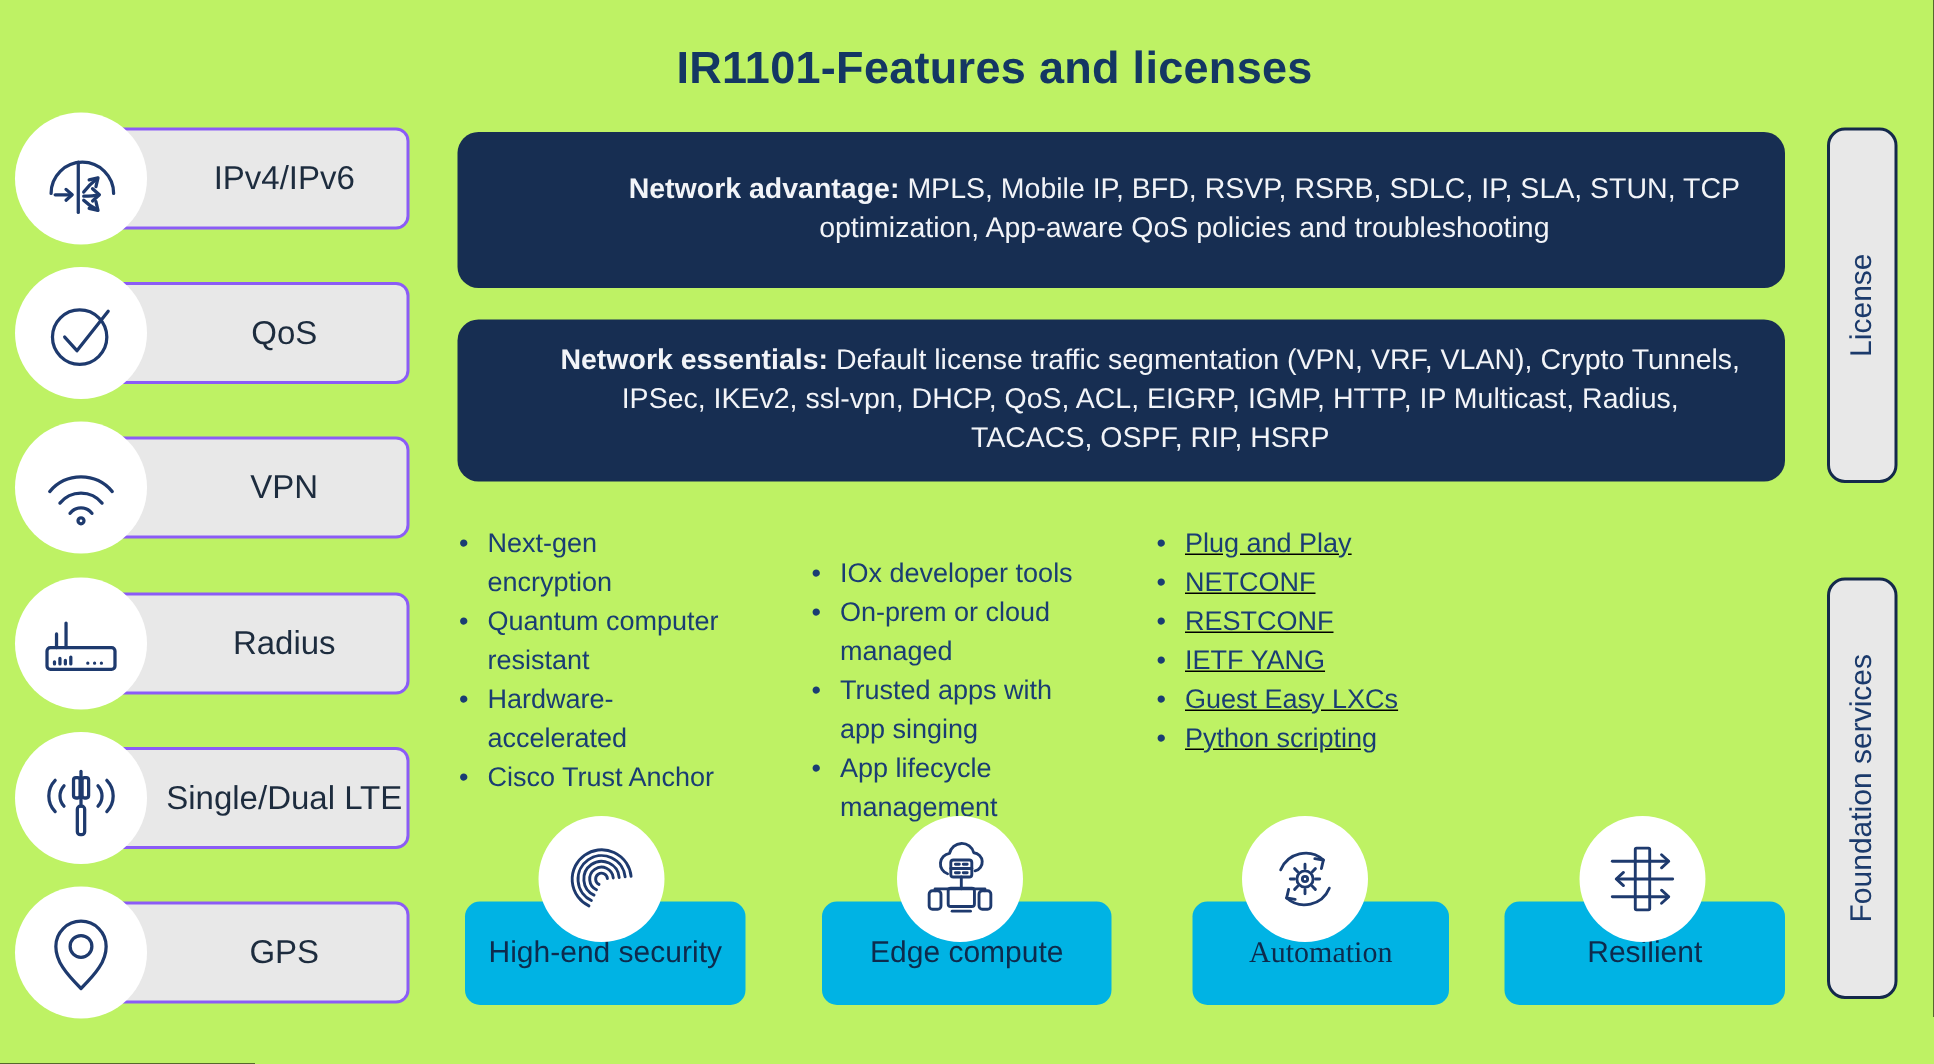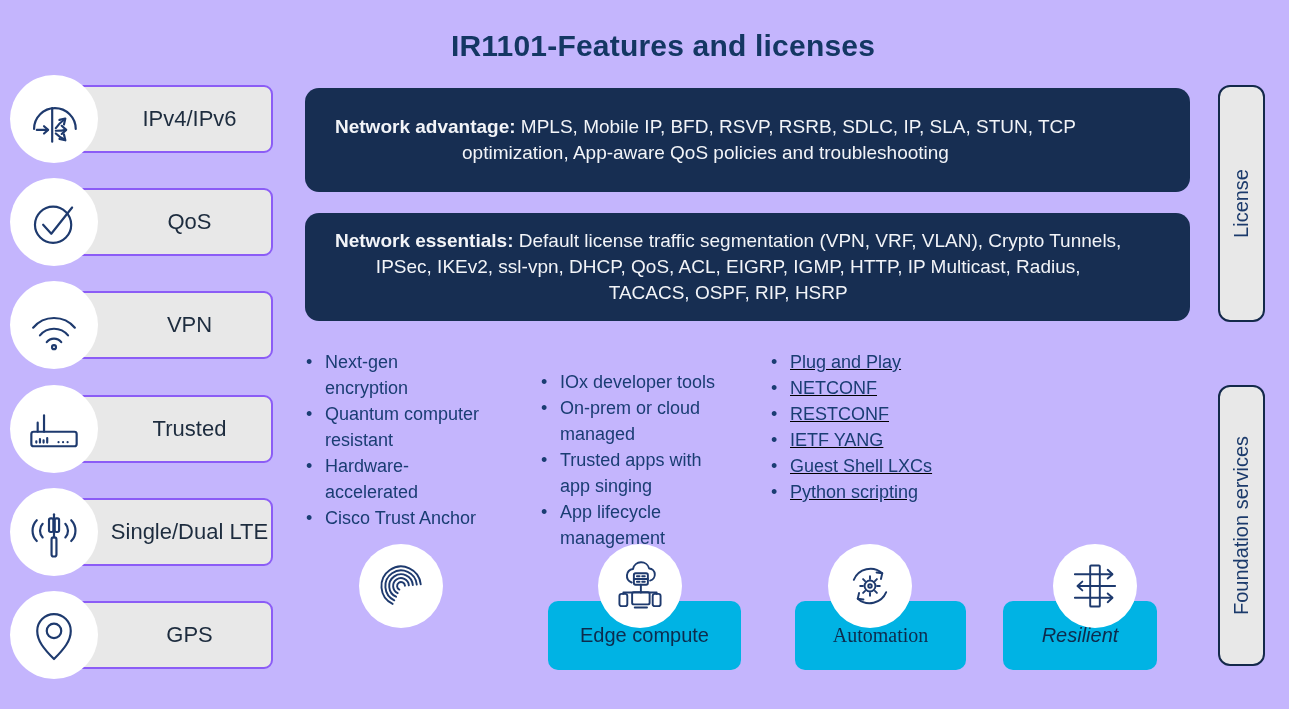--- a/index.html
+++ b/index.html
@@ -1,48 +1,48 @@
 <!DOCTYPE html>
 <html><head>
 <meta charset="utf-8">
 <style>
   html,body{margin:0;padding:0;background:#000;}
-  .stage{position:relative;width:1289px;height:709px;background:#c4b5fd;overflow:hidden;
+  .stage{position:relative;width:1289px;height:709px;background:#bef264;overflow:hidden;
          font-family:"Liberation Sans",sans-serif;}
   .title{position:absolute;top:29px;left:663px;transform:translateX(-50%);margin:0;
          font-size:30px;font-weight:bold;color:#143763;white-space:nowrap;letter-spacing:.2px;}
 
   
   .side-item{position:absolute;left:10px;width:263px;height:68px;}
   .side-box{position:absolute;left:54px;right:0;top:0;bottom:0;background:#e8e8e8;
             border:2px solid #8b5cf6;border-radius:9px;display:flex;align-items:center;
             justify-content:center;box-sizing:border-box;padding-left:42px;}
   .side-box span{font-size:22px;color:#1d2c3e;}
   .side-circle{position:absolute;left:0;top:50%;transform:translateY(-50%);width:88px;height:88px;
                border-radius:50%;background:#fff;display:flex;align-items:center;justify-content:center;z-index:2;}
 
   
   .navy-box{position:absolute;left:305px;width:885px;background:#172e52;border-radius:14px;
-            color:#f2f4f8;display:flex;align-items:center;justify-content:flex-start;box-sizing:border-box;padding:0 30px;}
+            color:#f2f4f8;display:flex;align-items:center;justify-content:flex-end;box-sizing:border-box;padding:0 30px;}
   .navy-box p{margin:0;font-size:19px;line-height:26px;text-align:center;white-space:pre-line;}
   #adv-box{top:88px;height:104px;}
   #ess-box{top:213px;height:108px;}
 
   
   .col{position:absolute;top:349px;margin:0;padding:0;list-style:none;width:215px;}
   .col li{position:relative;padding-left:22px;font-size:18px;line-height:26px;color:#1a3d73;white-space:pre-line;}
   .col li::before{content:"\2022";position:absolute;left:3px;top:0;color:#1a3d73;}
   #col-1{left:303px;} #col-2{left:538px;margin-top:20px;} #col-3{left:768px;text-decoration:underline;} #col-4{left:997px;}
 
   
   .chip{position:absolute;top:601px;height:69px;background:#00b3e4;border-radius:10px;
         display:flex;align-items:center;justify-content:center;box-sizing:border-box;}
   .chip span{font-size:20px;color:#0d2b4d;}
   #chip-1{left:310px;width:187px;} #chip-2{left:548px;width:193px;}
-  #chip-3{left:795px;width:171px;font-family:Liberation Serif, serif;} #chip-4{left:1003px;width:154px;font-style:italic;}
+  #chip-3{left:795px;width:171px;font-family:Liberation Serif, serif;} #chip-4{left:1003px;width:187px;}
   .chip-circle{position:absolute;top:544px;width:84px;height:84px;border-radius:50%;background:#fff;
                display:flex;align-items:center;justify-content:center;z-index:2;}
   #cc-1{left:359px;} #cc-2{left:598px;} #cc-3{left:828px;} #cc-4{left:1053px;}
 
   
   .vlabel{position:absolute;left:1218px;width:47px;background:#e8e8e8;border:2px solid #14294b;
           border-radius:12px;box-sizing:border-box;display:flex;align-items:center;justify-content:center;}
   .vlabel span{writing-mode:vertical-rl;transform:rotate(180deg);font-size:20px;color:#1b3a6b;white-space:nowrap;}
   #vlabel-license{top:85px;height:237px;}
   #vlabel-foundation{top:385px;height:281px;}
@@ -97,21 +97,21 @@
         <path d="M9 35 A30 30 0 0 1 55 35"></path>
         <path d="M16.5 43.5 A20 20 0 0 1 47.5 43.5"></path>
         <path d="M24 51 A10 10 0 0 1 40 51"></path>
         <circle cx="32" cy="56.5" r="2.2"></circle>
       </svg>
     </div>
   </div>
 
   <div class="side-item" style="top:395px">
     <div class="side-box">
-        <span>Trusted</span>
+        <span>Radius</span>
       </div>
     <div class="side-circle">
       <svg width="58" height="58" viewBox="0 0 64 64" fill="none" stroke="#1e3a6e" stroke-width="2.4" stroke-linecap="round" stroke-linejoin="round">
         <rect x="7" y="35" width="50" height="16" rx="2.5"></rect>
         <line x1="14" y1="35" x2="14" y2="25"></line>
           <line x1="21" y1="35" x2="21" y2="17"></line>
         <path d="M12.5 47 v-1.5 M16.5 47 v-4 M20.5 47 v-2.5 M24.5 47 v-5"></path>
         <path d="M37 46.5 h0.01 M42 46.5 h0.01 M47 46.5 h0.01"></path>
       </svg>
     </div>
@@ -175,35 +175,38 @@
     <li>Trusted apps with
 app singing</li>
     <li>App lifecycle
 management</li>
   </ul>
   <ul class="col" id="col-3">
     <li>Plug and Play</li>
     <li>NETCONF</li>
     <li>RESTCONF</li>
     <li>IETF YANG</li>
-    <li>Guest Shell LXCs</li>
+    <li>Guest Easy LXCs</li>
     <li>Python scripting</li>
   </ul>
 
   <div class="chip-circle" id="cc-1">
     <svg width="56" height="56" viewBox="0 0 64 64" fill="none" stroke="#1e3a6e" stroke-width="2.2" stroke-linecap="round" stroke-linejoin="round">
       <g transform="rotate(-35 32 32)">
         <path d="M28.1 34.3 A4.5 4.5 0 1 1 35.9 34.3"></path>
         <path d="M24.2 36.5 A9 9 0 1 1 39.8 36.5"></path>
         <path d="M20.3 38.8 A13.5 13.5 0 1 1 43.7 38.8"></path>
         <path d="M16.3 41 A18 18 0 1 1 47.7 41"></path>
         <path d="M12.4 43.3 A22.5 22.5 0 1 1 51.6 43.3"></path>
       </g>
     </svg>
   </div>
+  <div class="chip" id="chip-1">
+      <span>High-end security</span>
+    </div>
 
   <div class="chip-circle" id="cc-2">
     <svg width="56" height="56" viewBox="0 0 64 64" fill="none" stroke="#1e3a6e" stroke-width="2.2" stroke-linecap="round" stroke-linejoin="round">
       <path d="M22.5 28 a8 8 0 0 1 1.5 -15.5 a9.5 9.5 0 0 1 18.5 -0.5 a7 7 0 0 1 1 13.8"></path>
       <rect x="25" y="17.5" width="16" height="13" rx="2"></rect>
       <line x1="25" y1="24" x2="41" y2="24"></line>
       <path d="M28.5 20.8 h3 M28.5 27.2 h3 M34.5 20.8 h3 M34.5 27.2 h3"></path>
       <line x1="33" y1="30.5" x2="33" y2="39.5"></line>
       <path d="M13 41 L13 39.5 L51 39.5 L51 41"></path>
       <rect x="8.5" y="41" width="9" height="14" rx="2.5"></rect>

